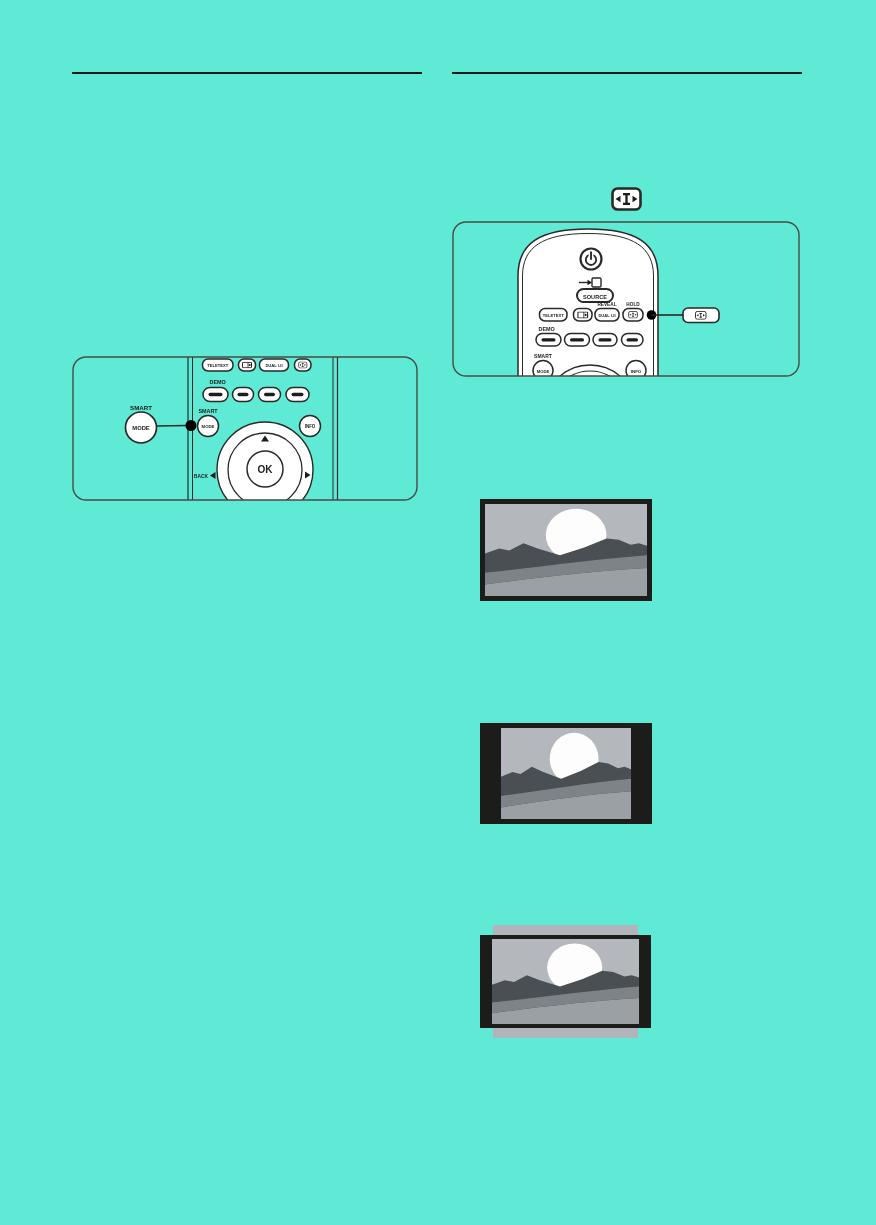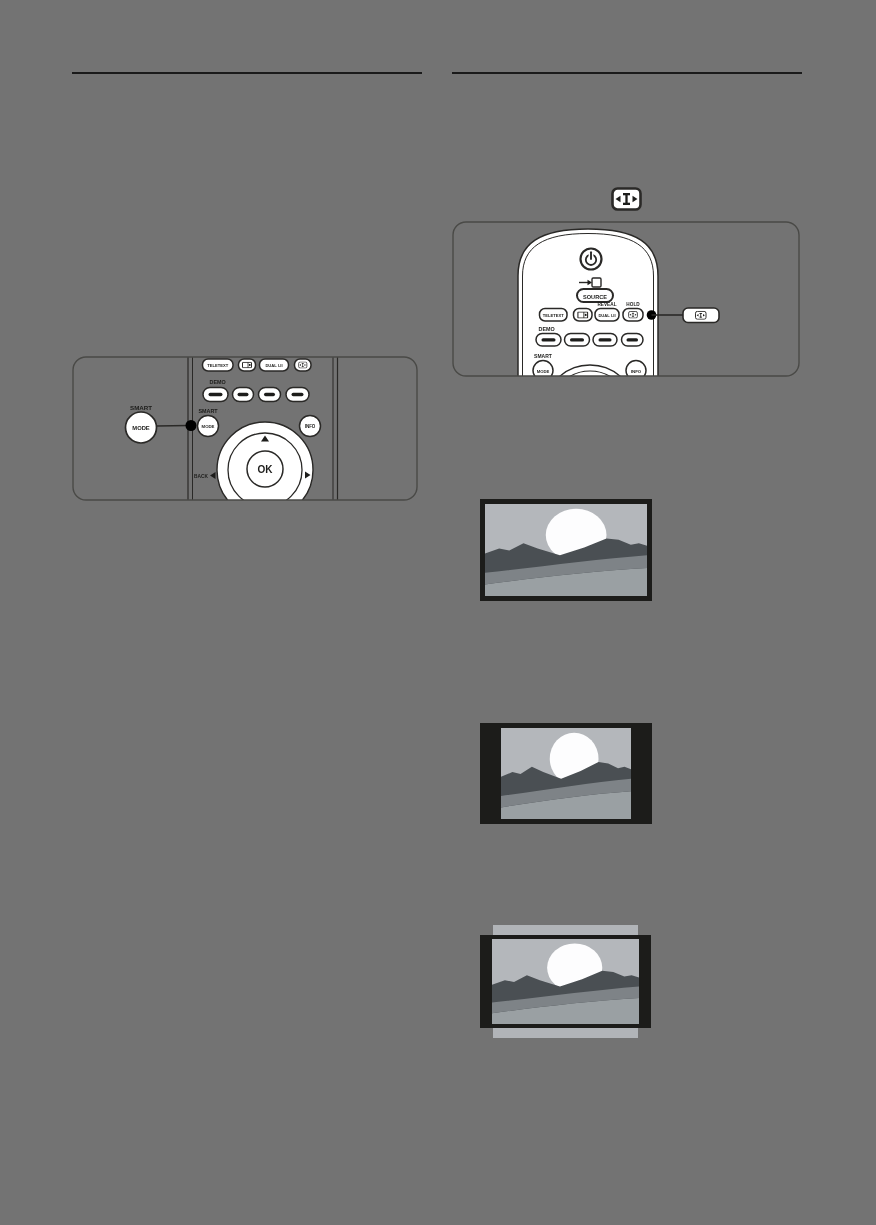--- a/index.html
+++ b/index.html
@@ -1,16 +1,16 @@
 <!DOCTYPE html>
 <html><head>
 <meta charset="utf-8">
 <style>
   html,body{margin:0;padding:0;background:#ffffff;}
-  .page{position:relative;width:876px;height:1225px;background:#737373;overflow:hidden;
+  .page{position:relative;width:876px;height:1225px;background:#5eead4;overflow:hidden;
         font-family:"Liberation Sans",sans-serif;}
   .abs{position:absolute;}
   .rule{height:2px;background:#1a1a1a;}
   svg text{font-family:"Liberation Sans",sans-serif;fill:#1d1d1b;}
   .ln{stroke:#2a2927;fill:none;}
   .lnw{stroke:#2a2927;fill:#ffffff;}
   .panel{stroke:#4a4a47;stroke-width:1.4;fill:none;}
   .blk{fill:#1d1d1b;}
 </style>
 </head>

